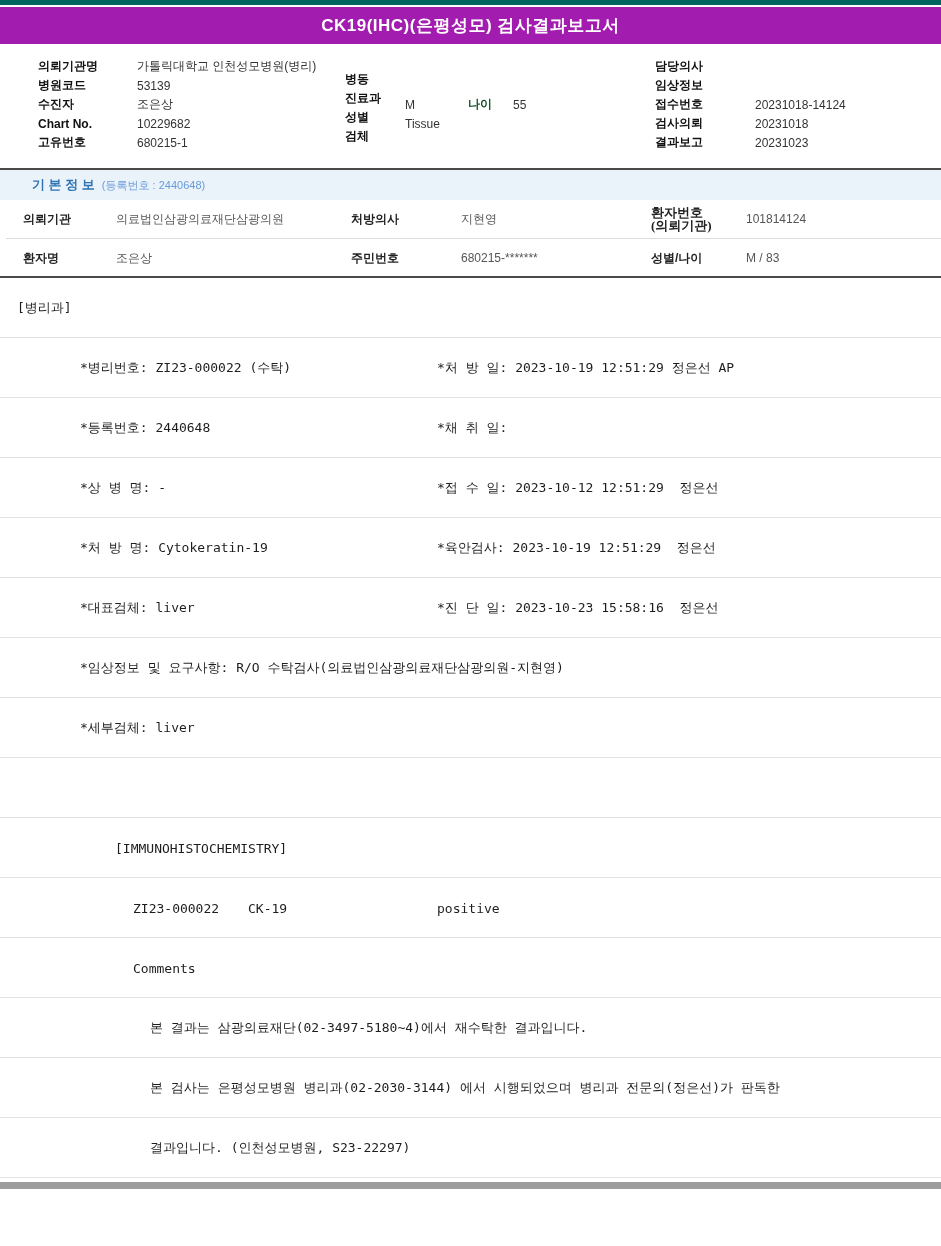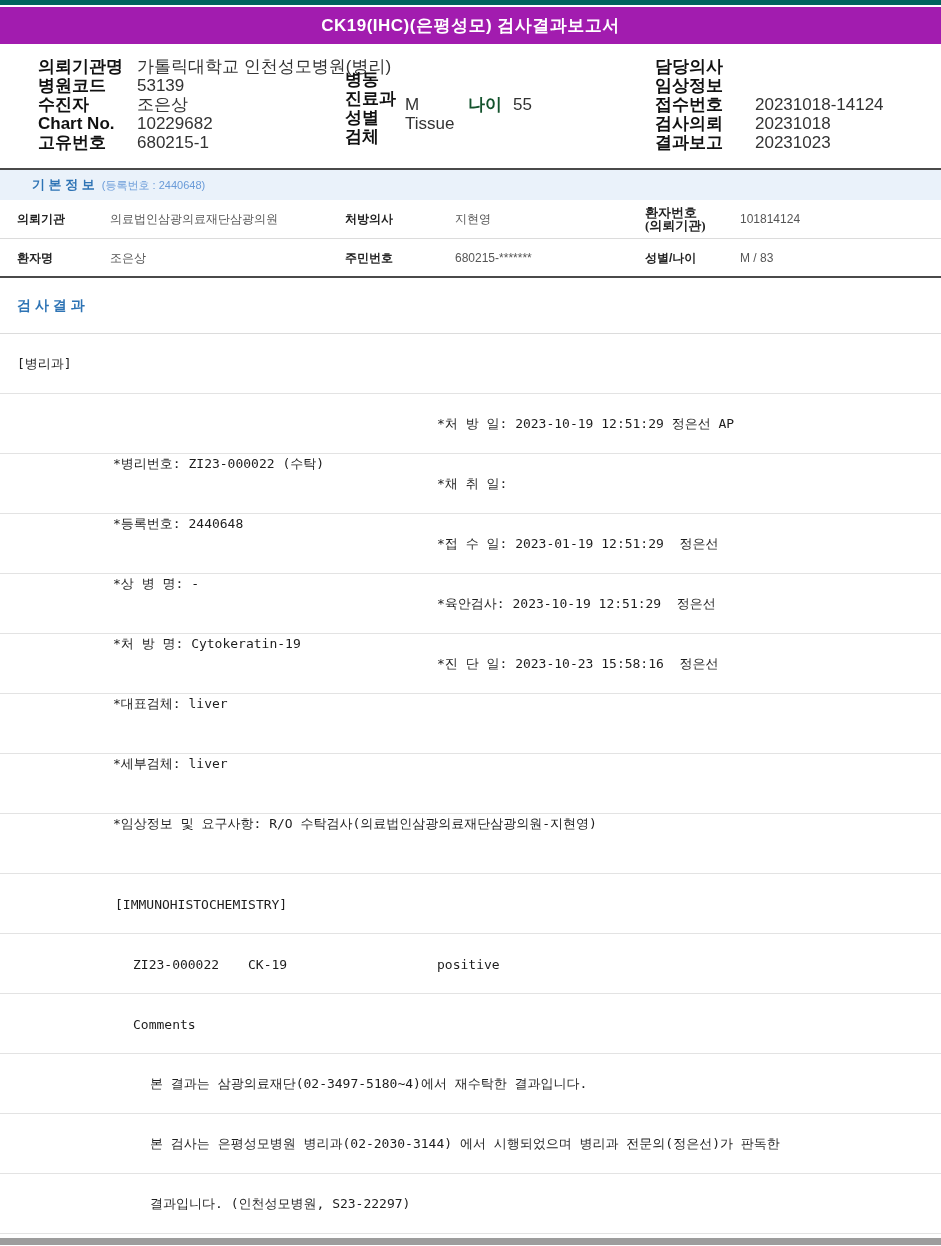--- a/index.html
+++ b/index.html
@@ -15,21 +15,21 @@
   .top-strip { height: 5px; background: #00655E; }
   .title-band {
     margin-top: 2px;
     height: 37px;
     background: #a21caf;
     display: flex; align-items: center; justify-content: center;
   }
   .title-band span { color: #ffffff; font-weight: bold; font-size: 17px; letter-spacing: 0.5px; }
 
   
-  .patient-header { position: relative; height: 124px; font-size: 17px; }
+  .patient-header { position: relative; height: 124px; font-size: 12px; }
   .ph-col { position: absolute; top: 13px; }
   .ph-col.c1 { left: 38px; }
   .ph-col.c2 { left: 345px; }
   .ph-col.c3 { left: 655px; }
   .ph-line { display: flex; align-items: center; height: 19px; white-space: nowrap; }
   .ph-lbl { font-weight: bold; color: #111; }
   .c1 .ph-lbl { width: 99px; }
   .c2 .ph-lbl { width: 60px; margin-top: 25px; }
   .c3 .ph-lbl { width: 100px; }
   .ph-val { color: #333; }
@@ -37,21 +37,21 @@
   .c2 .age-lbl { font-weight: bold; color: #14532d; width: 45px; }
 
   
   .binfo {
     height: 32px; background: #EAF2FA; border-top: 2px solid #4A4A4A;
     display: flex; align-items: center; padding-left: 32px;
   }
   .binfo-title { color: #2E74B5; font-weight: bold; font-size: 13px; }
   .binfo-sub { color: #6A9BD8; font-size: 11px; margin-left: 7px; }
 
-  .btable { border-bottom: 2px solid #4A4A4A; }
+  .btable { border-bottom: 2px solid #4A4A4A; padding-left: 6px; }
   .brow { position: relative; height: 38px; font-size: 12px; }
   .brow + .brow { border-top: 1px solid #DCDCDC; }
   .bl, .bv { position: absolute; top: 50%; transform: translateY(-50%); white-space: nowrap; }
   .bl { font-weight: bold; color: #222; }
   .bv { color: #555; }
   .p1 { left: 17px; } .p2 { left: 110px; }
   .p3 { left: 345px; } .p4 { left: 455px; }
   .p5 { left: 645px; } .p6 { left: 740px; }
   .bl.stack span { display: block; line-height: 13px; font-size: 13px; font-family: Liberation Serif, serif; }
   .bl.stack span:empty { display: none; }
@@ -61,21 +61,21 @@
     height: 56px; border-bottom: 1px solid #DCDCDC;
     display: flex; align-items: center; padding-left: 17px;
     color: #2E74B5; font-weight: bold; font-size: 14px;
   }
   .rrow {
     position: relative; height: 60px; border-bottom: 1px solid #E3E3E3;
     font-family: "DejaVu Sans Mono", "Liberation Mono", monospace;
     font-size: 13px; color: #1d1d1d;
   }
   .rtext { position: absolute; top: 50%; transform: translateY(-50%); white-space: pre; }
-  .x18 { left: 17px; } .x95 { left: 113px; margin-top: 40px; } .x115 { left: 115px; }
+  .x18 { left: 17px; } .x95 { left: 80px; } .x115 { left: 115px; }
   .x133 { left: 133px; } .x150 { left: 150px; } .x248 { left: 248px; }
   .x437 { left: 437px; }
 
   .bottom-bar { height: 7px; background: #9D9D9D; margin-top: 4px; }
 </style>
 </head>
 <body>
 
 <div class="report">
 
@@ -176,61 +176,58 @@
     <div class="brow">
       <span class="bl p1">환자명</span>
       <span class="bv p2">조은상</span>
       <span class="bl p3">주민번호</span>
       <span class="bv p4">680215-*******</span>
       <span class="bl p5">성별/나이</span>
       <span class="bv p6">M / 83</span>
     </div>
   </div>
 
-  <div class="results-head">
-    <span>검 사 결 과</span>
-  </div>
 
   <div>
 
     <div class="rrow">
       <span class="rtext x18">[병리과]</span>
     </div>
 
     <div class="rrow">
       <span class="rtext x95">*병리번호: ZI23-000022 (수탁)</span>
       <span class="rtext x437">*처 방 일: 2023-10-19 12:51:29 정은선 AP</span>
     </div>
 
     <div class="rrow">
       <span class="rtext x95">*등록번호: 2440648</span>
       <span class="rtext x437">*채 취 일:</span>
     </div>
 
     <div class="rrow">
       <span class="rtext x95">*상 병 명: -</span>
-      <span class="rtext x437">*접 수 일: 2023-01-19 12:51:29  정은선</span>
+      <span class="rtext x437">*접 수 일: 2023-10-12 12:51:29  정은선</span>
     </div>
 
     <div class="rrow">
       <span class="rtext x95">*처 방 명: Cytokeratin-19</span>
       <span class="rtext x437">*육안검사: 2023-10-19 12:51:29  정은선</span>
     </div>
 
     <div class="rrow">
       <span class="rtext x95">*대표검체: liver</span>
       <span class="rtext x437">*진 단 일: 2023-10-23 15:58:16  정은선</span>
     </div>
 
     <div class="rrow">
+      <span class="rtext x95">*임상정보 및 요구사항: R/O 수탁검사(의료법인삼광의료재단삼광의원-지현영)</span>
+    </div>
+
+    <div class="rrow">
       <span class="rtext x95">*세부검체: liver</span>
-    </div>
-
-    <div class="rrow">
-      <span class="rtext x95">*임상정보 및 요구사항: R/O 수탁검사(의료법인삼광의료재단삼광의원-지현영)</span>
     </div>
 
     <div class="rrow"></div>
 
     <div class="rrow">
       <span class="rtext x115">[IMMUNOHISTOCHEMISTRY]</span>
     </div>
 
     <div class="rrow">
       <span class="rtext x133">ZI23-000022</span>

